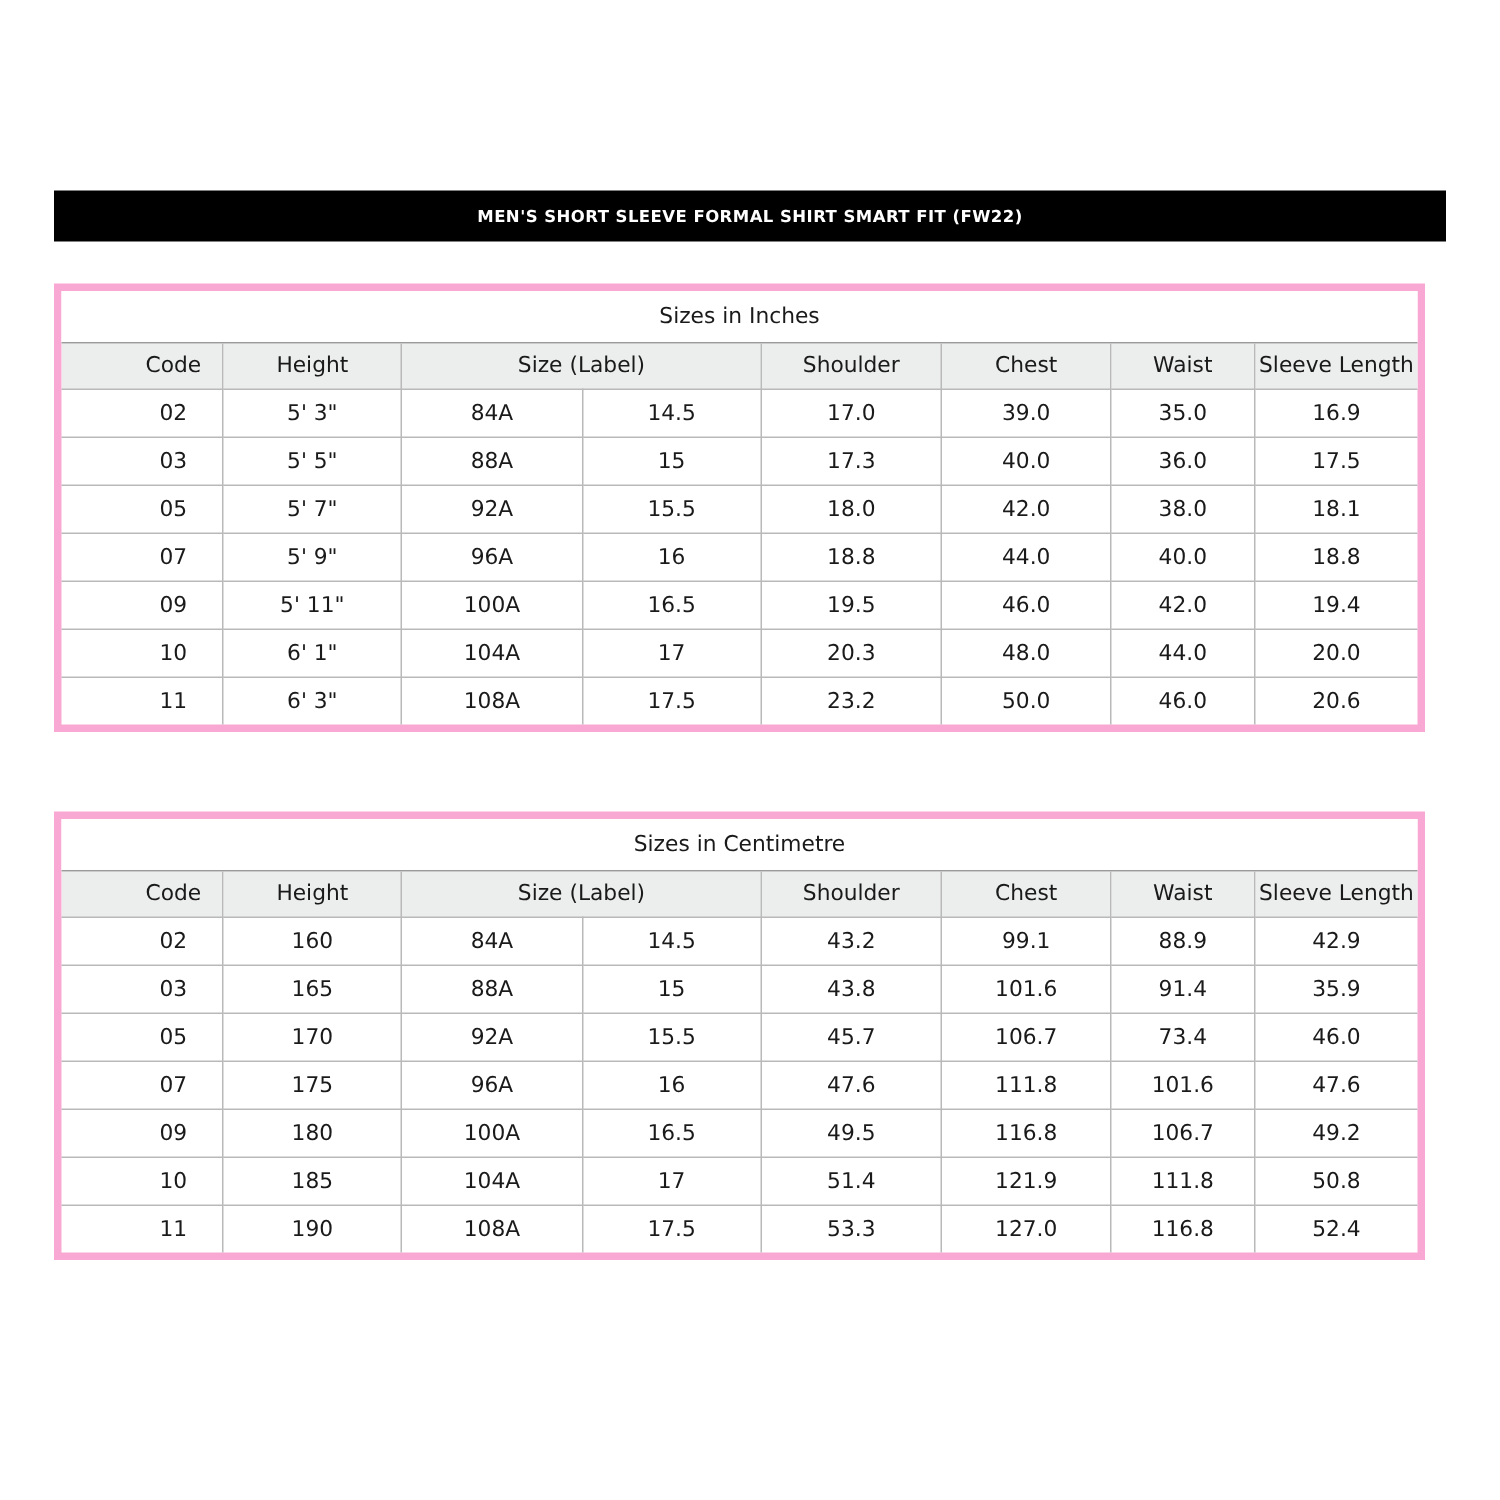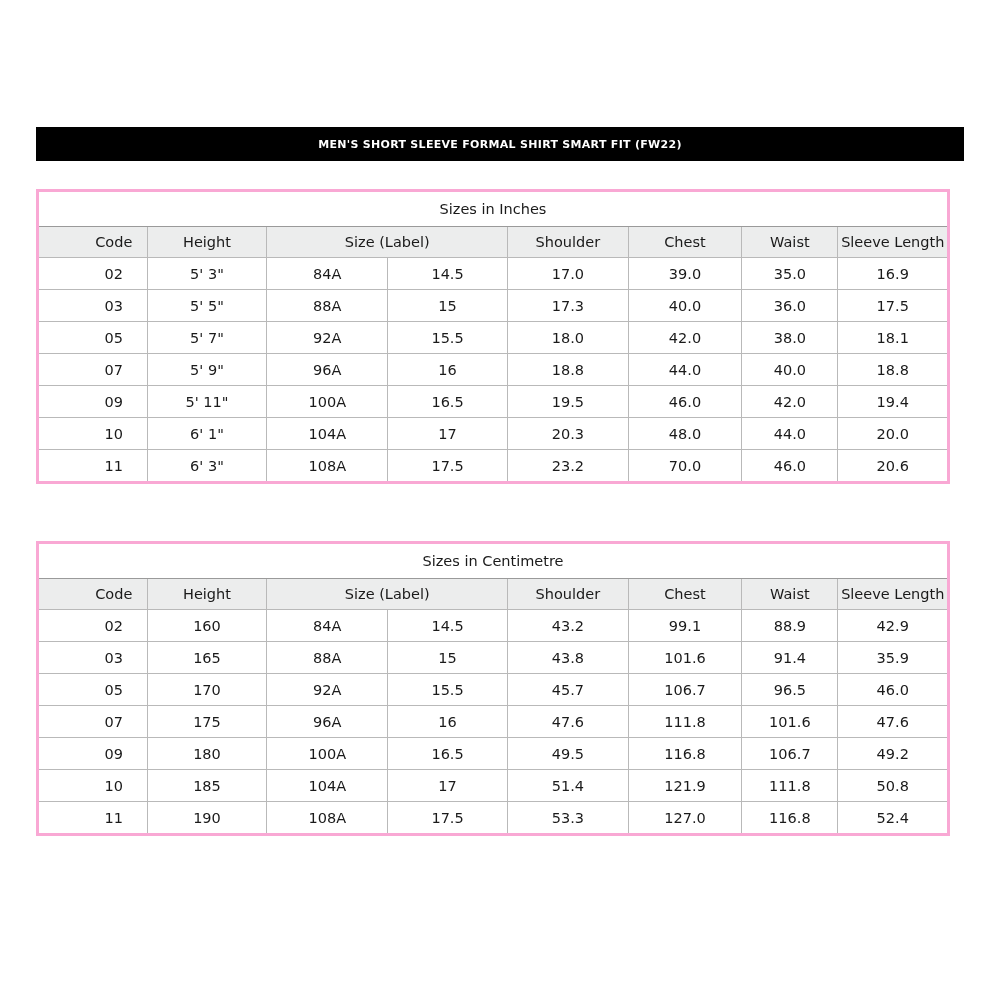--- a/index.html
+++ b/index.html
@@ -29,21 +29,21 @@
     align-items: center;
     justify-content: center;
     font-size: 11px;
     font-weight: bold;
     letter-spacing: 0.3px;
   }
   .table-block {
     position: absolute;
     left: 36px;
     width: 914px;
-    border: 3px solid #f9a8d4;
+    border: 5px solid #f9a8d4;
     box-sizing: border-box;
     background: #ffffff;
   }
   #table-inches { top: 189px; }
   #table-cm { top: 541px; }
 
   table {
     border-collapse: collapse;
     width: 100%;
     table-layout: fixed;
@@ -181,21 +181,21 @@
             <td>48.0</td>
             <td>44.0</td>
             <td>20.0</td>
           </tr>
           <tr>
             <td>11</td>
             <td>6' 3"</td>
             <td>108A</td>
             <td>17.5</td>
             <td>23.2</td>
-            <td>70.0</td>
+            <td>50.0</td>
             <td>46.0</td>
             <td>20.6</td>
           </tr>
         </tbody>
     </table>
   </div>
 
   <div class="table-block" id="table-cm">
     <table>
       <colgroup>
@@ -241,21 +241,21 @@
             <td>91.4</td>
             <td>35.9</td>
           </tr>
           <tr>
             <td>05</td>
             <td>170</td>
             <td>92A</td>
             <td>15.5</td>
             <td>45.7</td>
             <td>106.7</td>
-            <td>96.5</td>
+            <td>73.4</td>
             <td>46.0</td>
           </tr>
           <tr>
             <td>07</td>
             <td>175</td>
             <td>96A</td>
             <td>16</td>
             <td>47.6</td>
             <td>111.8</td>
             <td>101.6</td>

